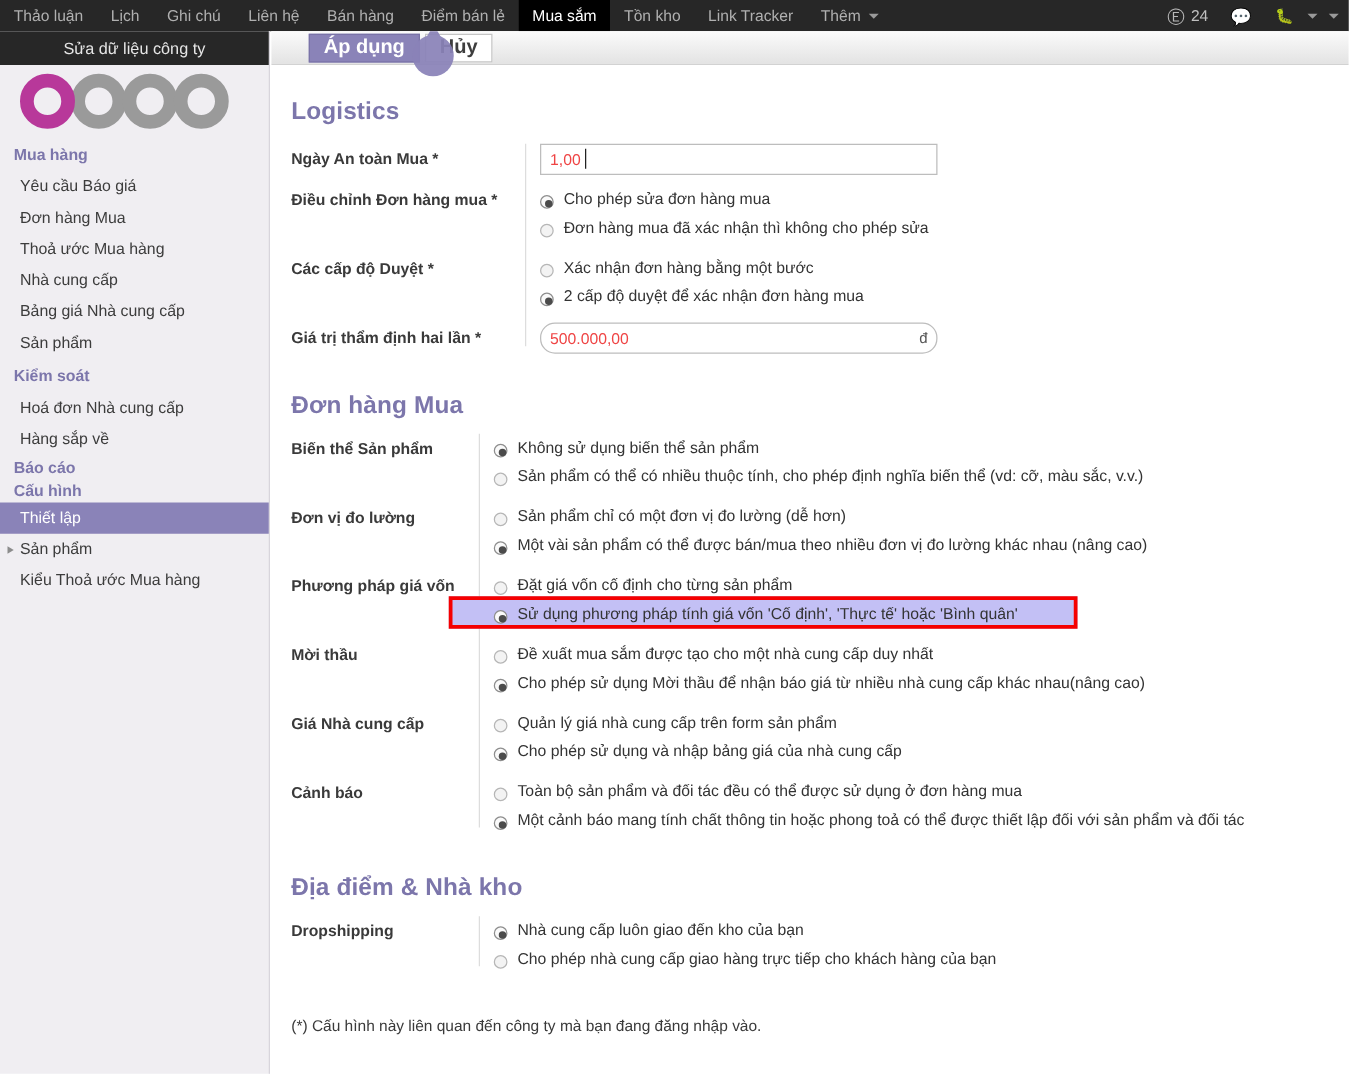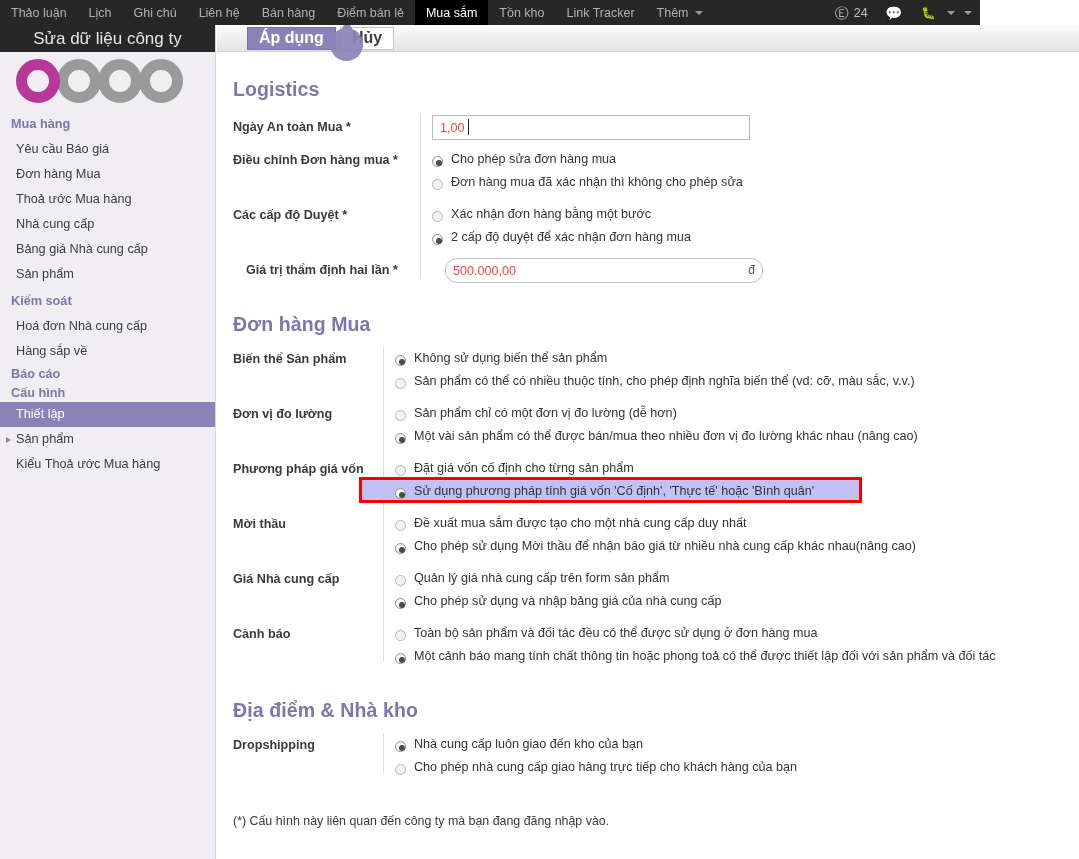--- a/index.html
+++ b/index.html
@@ -7,21 +7,21 @@
     margin: 0; padding: 0;
     width: 1079px; height: 859px;
     overflow: hidden;
     background: #ffffff;
     font-family: "Liberation Sans", sans-serif;
   }
 
   
   #topbar {
     position: absolute; top: 0; left: 0;
-    width: 980px; height: 25px;
+    width: 1079px; height: 25px;
     background: #272727;
     display: flex; align-items: stretch;
     font-size: 12.5px;
     color: #b3b3b3;
     white-space: nowrap;
   }
   .nav-item {
     display: flex; align-items: center;
     padding: 0 11px;
     color: #b0b0b0;
@@ -70,21 +70,21 @@
 
   
   #sidebar {
     position: absolute; top: 25px; left: 0;
     width: 216px; height: 834px;
     background: #f0eef2;
     border-right: 1px solid #d8d5dc;
   }
   #sidebar-title {
     height: 27px; background: #272727;
-    color: #e6e6e6; font-size: 17px;
+    color: #e6e6e6; font-size: 13px;
     display: flex; align-items: center; justify-content: center;
   }
   #logo-wrap {
     height: 58px; display: flex; align-items: center;
     padding-left: 16px; gap: 1px;
   }
   .ring {
     width: 44px; height: 44px; border-radius: 50%;
     border: 11px solid #9a9a9a;
     background: transparent;
@@ -368,21 +368,21 @@
             <div class="radio-row">
               <span class="radio"></span>
               <span>Xác nhận đơn hàng bằng một bước</span>
             </div>
             <div class="radio-row">
               <span class="radio on"></span>
               <span>2 cấp độ duyệt để xác nhận đơn hàng mua</span>
             </div>
           </div>
         </div>
-        <div class="frow" style="margin-bottom: 8px; margin-left: 13px;">
+        <div class="frow" style="margin-bottom: 8px;">
           <div class="flabel">Giá trị thẩm định hai lần *</div>
           <div class="fval"><span class="input-wrap"><input type="text" class="txtinput with-suffix" value="500.000,00" style=""><span class="suffix">đ</span></span></div>
         </div>
       </div>
       <div class="sec-title t2">Đơn hàng Mua</div>
       <div class="grp po">
         <div class="divider"></div>
         <div class="frow" style="margin-bottom: 9px;">
           <div class="flabel">Biến thể Sản phẩm</div>
           <div class="fval">

